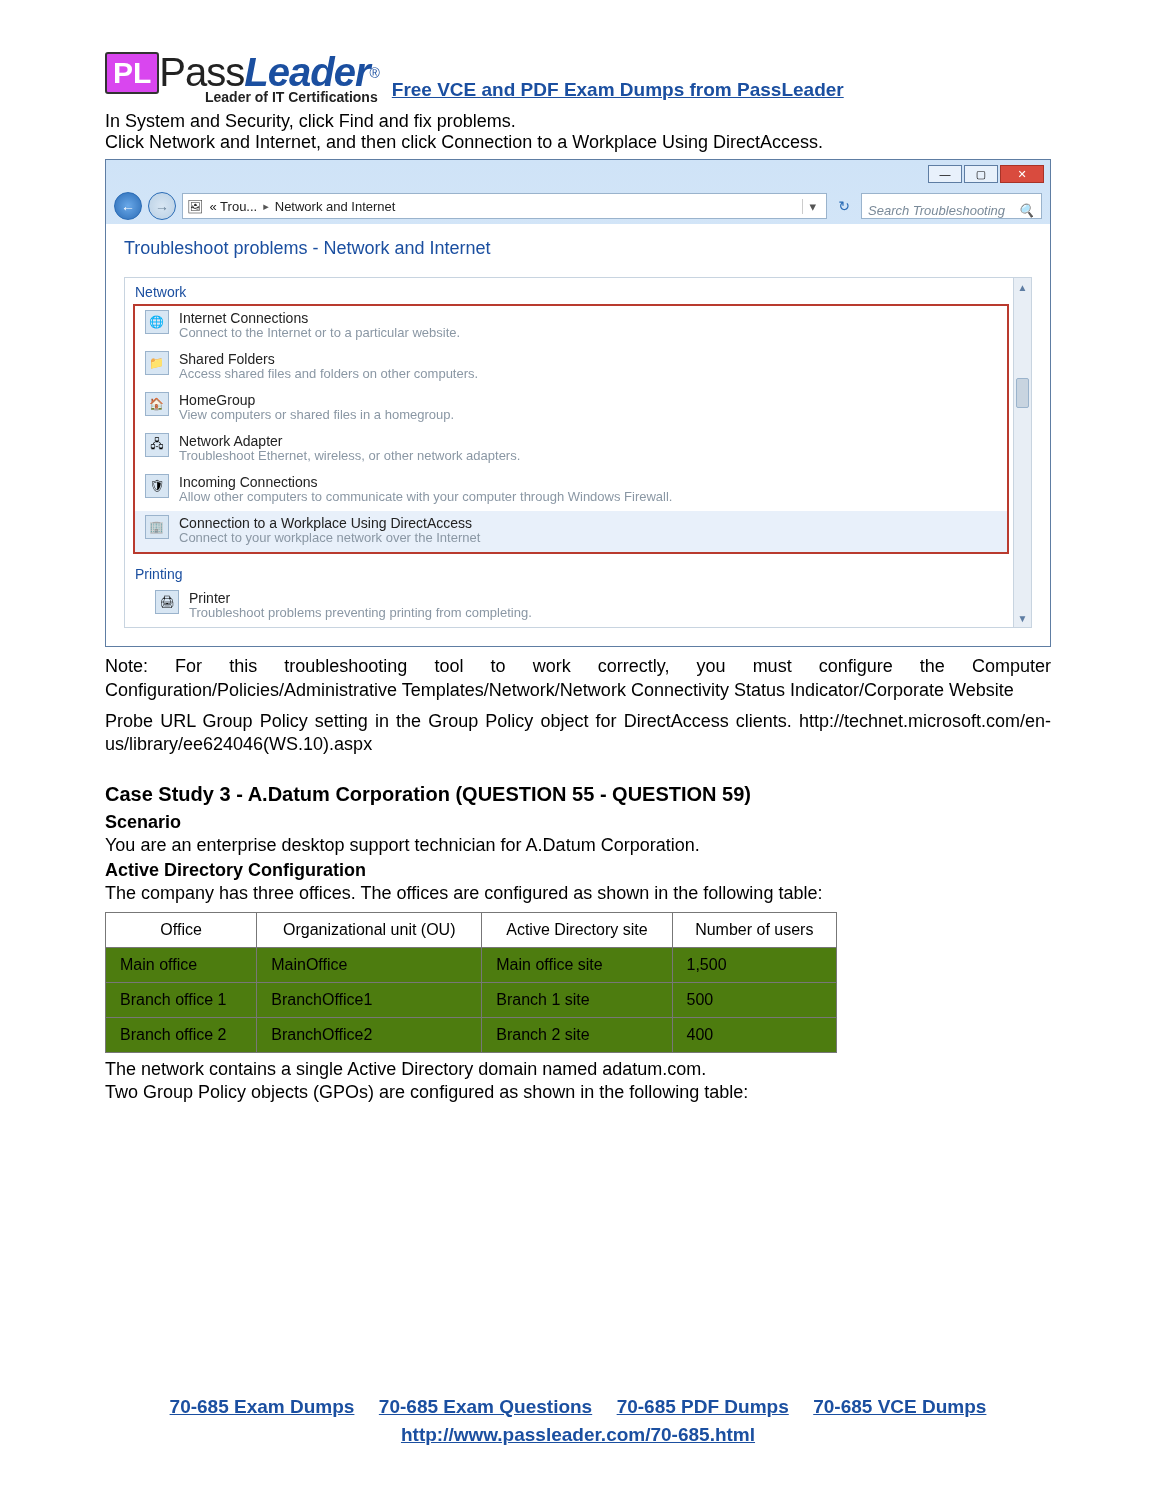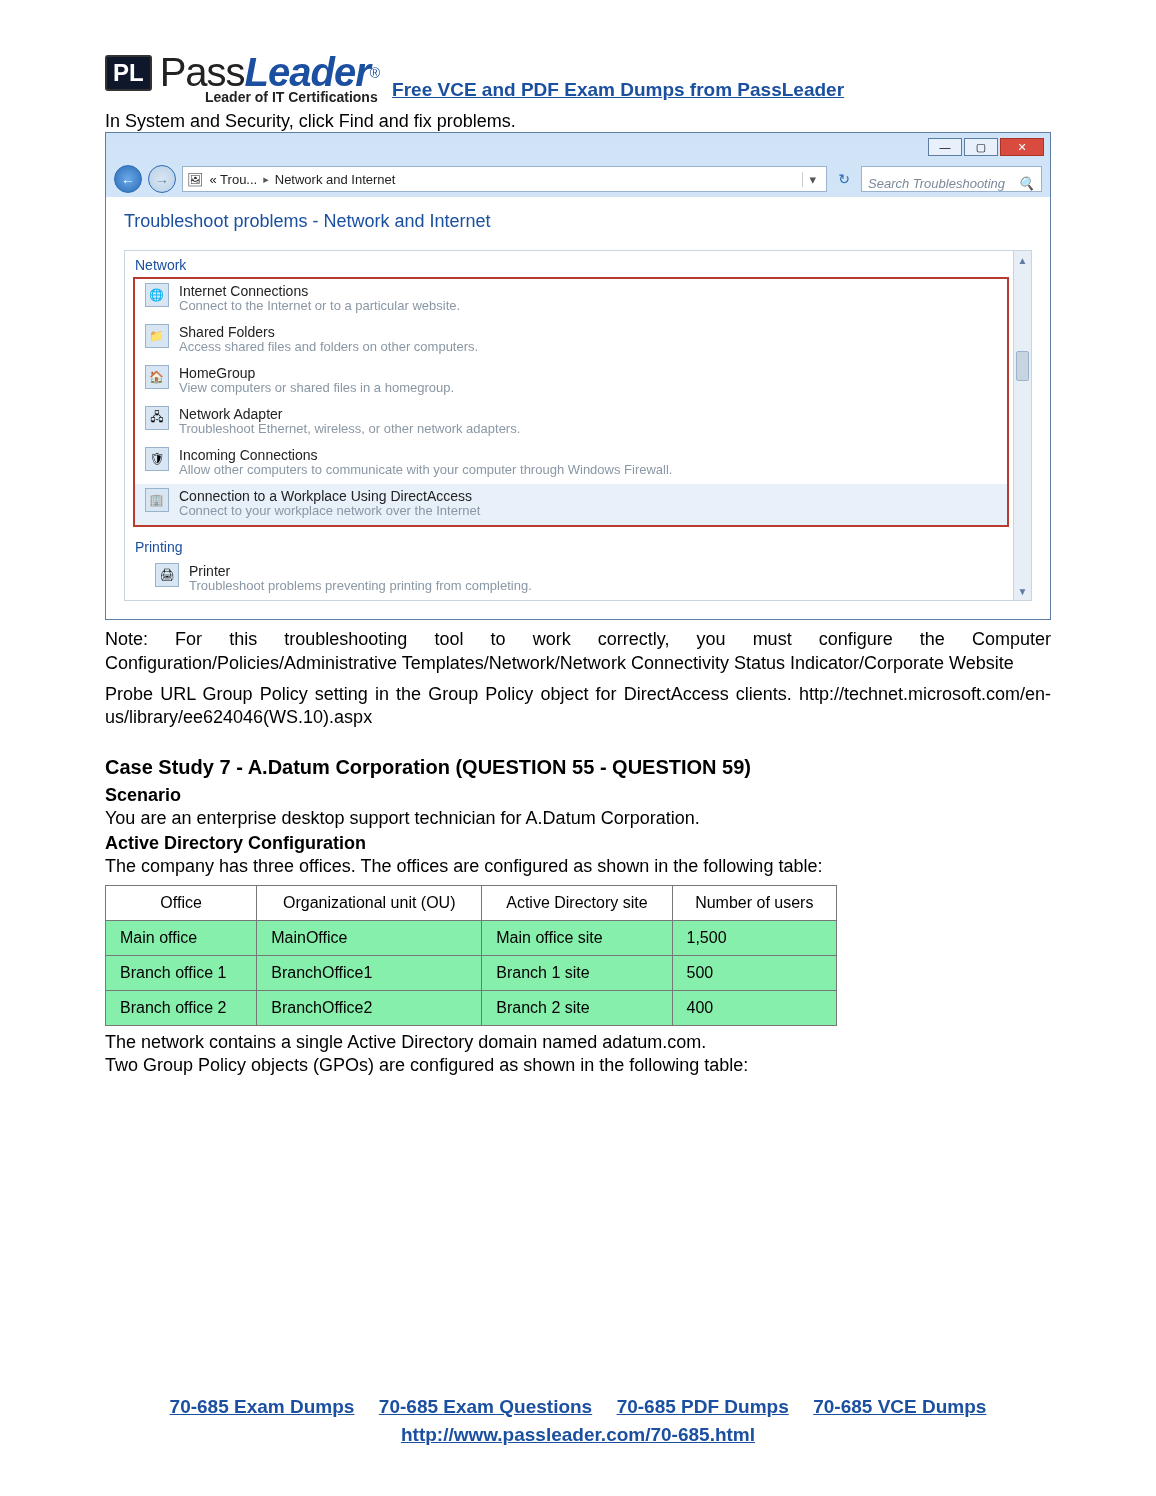--- a/index.html
+++ b/index.html
@@ -1,20 +1,20 @@
 <!DOCTYPE html>
 <html><head>
 <meta charset="utf-8">
 <style>
   * { box-sizing: border-box; margin: 0; padding: 0; }
   body { background: #f0f0f0; font-family: Arial, sans-serif; }
   .page { width: 1156px; height: 1496px; background: #fff; margin: 0 auto; position: relative; padding: 50px 105px 0 105px; }
   .header-row { display: flex; align-items: flex-end; gap: 12px; margin-bottom: 4px; }
   .logo-box { display: flex; align-items: center; }
-  .pl-badge { background: #0f172a; color: #fff; font-weight: bold; font-size: 24px; padding: 2px 6px; border: 2px solid #333; border-radius: 3px; margin-right: 8px; font-family: Arial,sans-serif; }
+  .pl-badge { background: #d946ef; color: #fff; font-weight: bold; font-size: 30px; padding: 2px 6px; border: 2px solid #333; border-radius: 3px; margin-right: 0; font-family: Arial,sans-serif; }
   .logo-pass { font-size: 40px; font-weight: 500; color: #222; letter-spacing: -1px; }
   .logo-leader { font-size: 40px; font-weight: bold; font-style: italic; color: #1b4fa0; letter-spacing: -1px; }
   .logo-reg { font-size: 14px; color: #1b4fa0; vertical-align: top; }
   .logo-tag { font-size: 14px; font-weight: bold; color: #222; margin-left: 100px; margin-top: -6px; }
   .header-link { font-size: 19px; font-weight: bold; color: #1b4fa0; text-decoration: underline; margin-bottom: 4px; }
   .line1 { font-size: 18px; color: #000; margin-top: 6px; }
   .line2 { font-size: 18px; color: #000; margin-bottom: 6px; }
 
   
   .win { border: 1px solid #5e7da3; background: linear-gradient(#cfe3f7,#e8f1fb); width: 100%; }
@@ -44,21 +44,21 @@
   .item-t{ font-size:14px; color:#222; line-height:1.15;}
   .item-d{ font-size:13px; color:#8a97a4; line-height:1.15;}
   .item.hl { background:#e8f0fa;}
 
   .note{ font-size:18px; color:#000; text-align:justify; margin-top:8px; line-height:1.3;}
   .case-h{ font-size:20px; font-weight:bold; color:#000; margin-top:26px; margin-bottom:6px;}
   .bold{ font-weight:bold; font-size:18px; color:#000; margin-top:4px;}
   .para{ font-size:18px; color:#000; margin-top:2px;}
 
   table.offices{ border-collapse:collapse; margin-top:8px; width:732px;}
-  table.offices th, table.offices td{ border:1px solid #777; padding:8px 14px; font-size:16px; text-align:left; background:#86efac;}
+  table.offices th, table.offices td{ border:1px solid #777; padding:8px 14px; font-size:16px; text-align:left; background:#4d7c0f;}
   table.offices th{ font-weight:normal; text-align:center; background:#fff;}
 
   .footer{ position:absolute; bottom:50px; left:0; right:0; text-align:center;}
   .footer a{ color:#1b4fa0; font-weight:bold; text-decoration:underline; font-size:19px; margin:12px 10px;}
   .footer .row2{ margin-top:6px;}
 </style>
 </head>
 <body>
 
 <div class="page">
@@ -70,20 +70,21 @@
         <span class="logo-pass">Pass</span>
           <span class="logo-leader">Leader</span>
           <span class="logo-reg">®</span>
       </div>
       <div class="logo-tag">Leader of IT Certifications</div>
     </div>
     <div class="header-link">Free VCE and PDF Exam Dumps from PassLeader</div>
   </div>
 
   <div class="line1">In System and Security, click Find and fix problems.</div>
+  <div class="line2">Click Network and Internet, and then click Connection to a Workplace Using DirectAccess.</div>
 
   <div class="win">
     <div class="titlebar">
       <div class="tbtn">—</div>
       <div class="tbtn">▢</div>
       <div class="tbtn close">✕</div>
     </div>
     <div class="navrow">
       <div class="navbtn">←</div>
       <div class="navbtn fwd">→</div>
@@ -161,21 +162,21 @@
               <div class="item-d">Troubleshoot problems preventing printing from completing.</div>
             </div>
         </div>
       </div>
     </div>
   </div>
 
   <div class="note">Note: For this troubleshooting tool to work correctly, you must configure the Computer Configuration/Policies/Administrative Templates/Network/Network Connectivity Status Indicator/Corporate Website</div>
   <div class="note">Probe URL Group Policy setting in the Group Policy object for DirectAccess clients. http://technet.microsoft.com/en-us/library/ee624046(WS.10).aspx</div>
 
-  <div class="case-h">Case Study 7 - A.Datum Corporation (QUESTION 55 - QUESTION 59)</div>
+  <div class="case-h">Case Study 3 - A.Datum Corporation (QUESTION 55 - QUESTION 59)</div>
   <div class="bold">Scenario</div>
   <div class="para">You are an enterprise desktop support technician for A.Datum Corporation.</div>
   <div class="bold">Active Directory Configuration</div>
   <div class="para">The company has three offices. The offices are configured as shown in the following table:</div>
 
   <table class="offices">
     <tbody>
         <tr>
       <th>Office</th>
       <th>Organizational unit (OU)</th>

